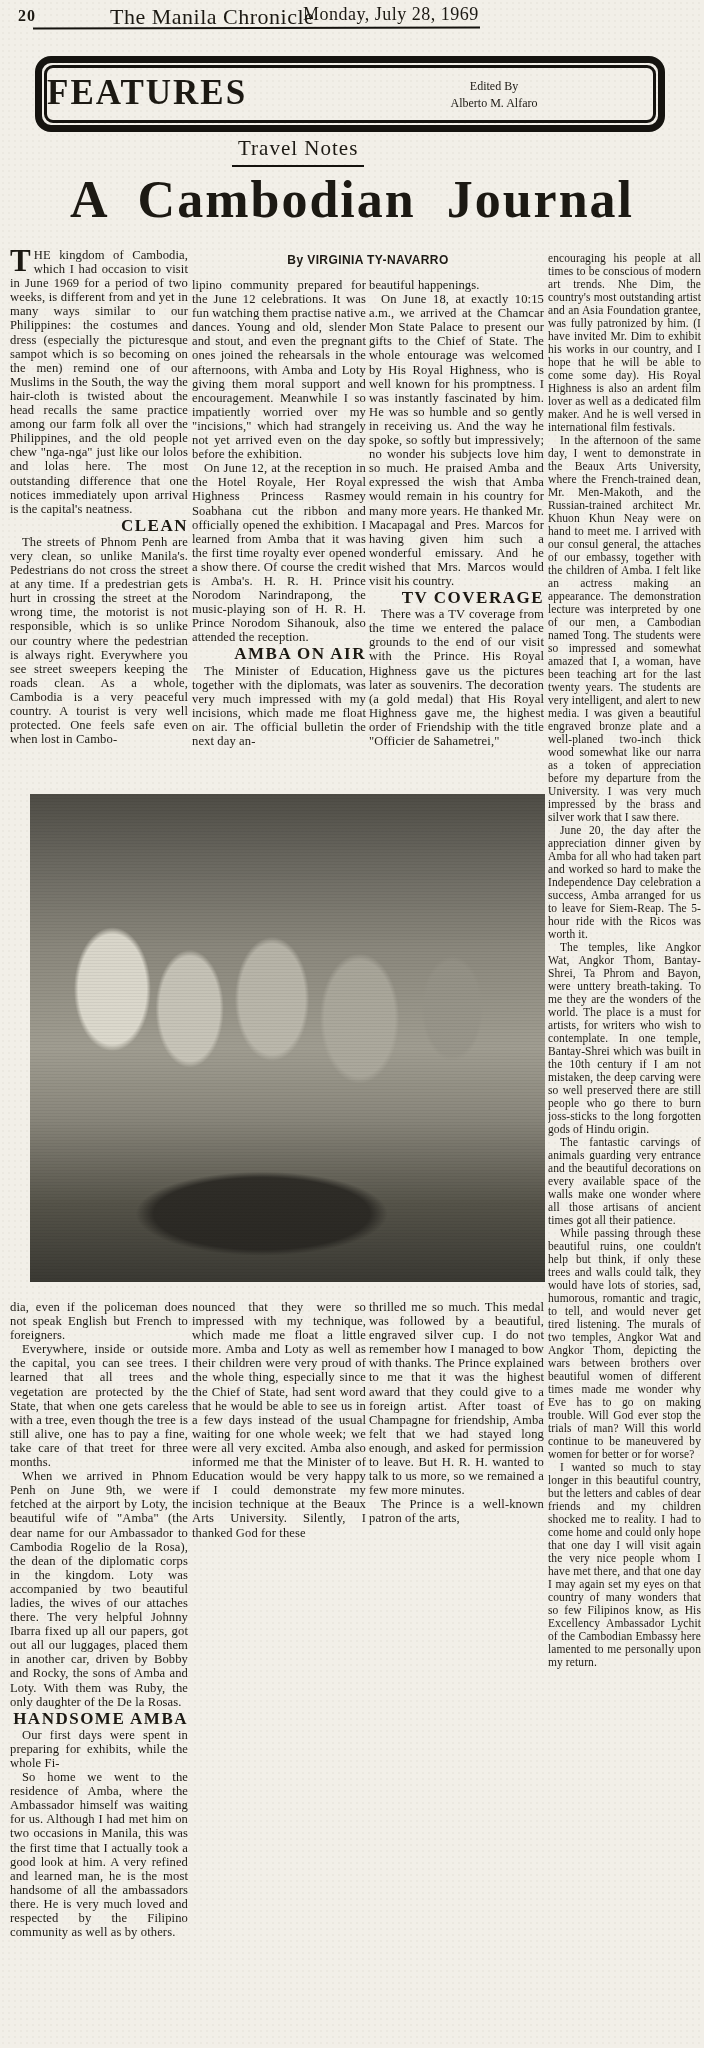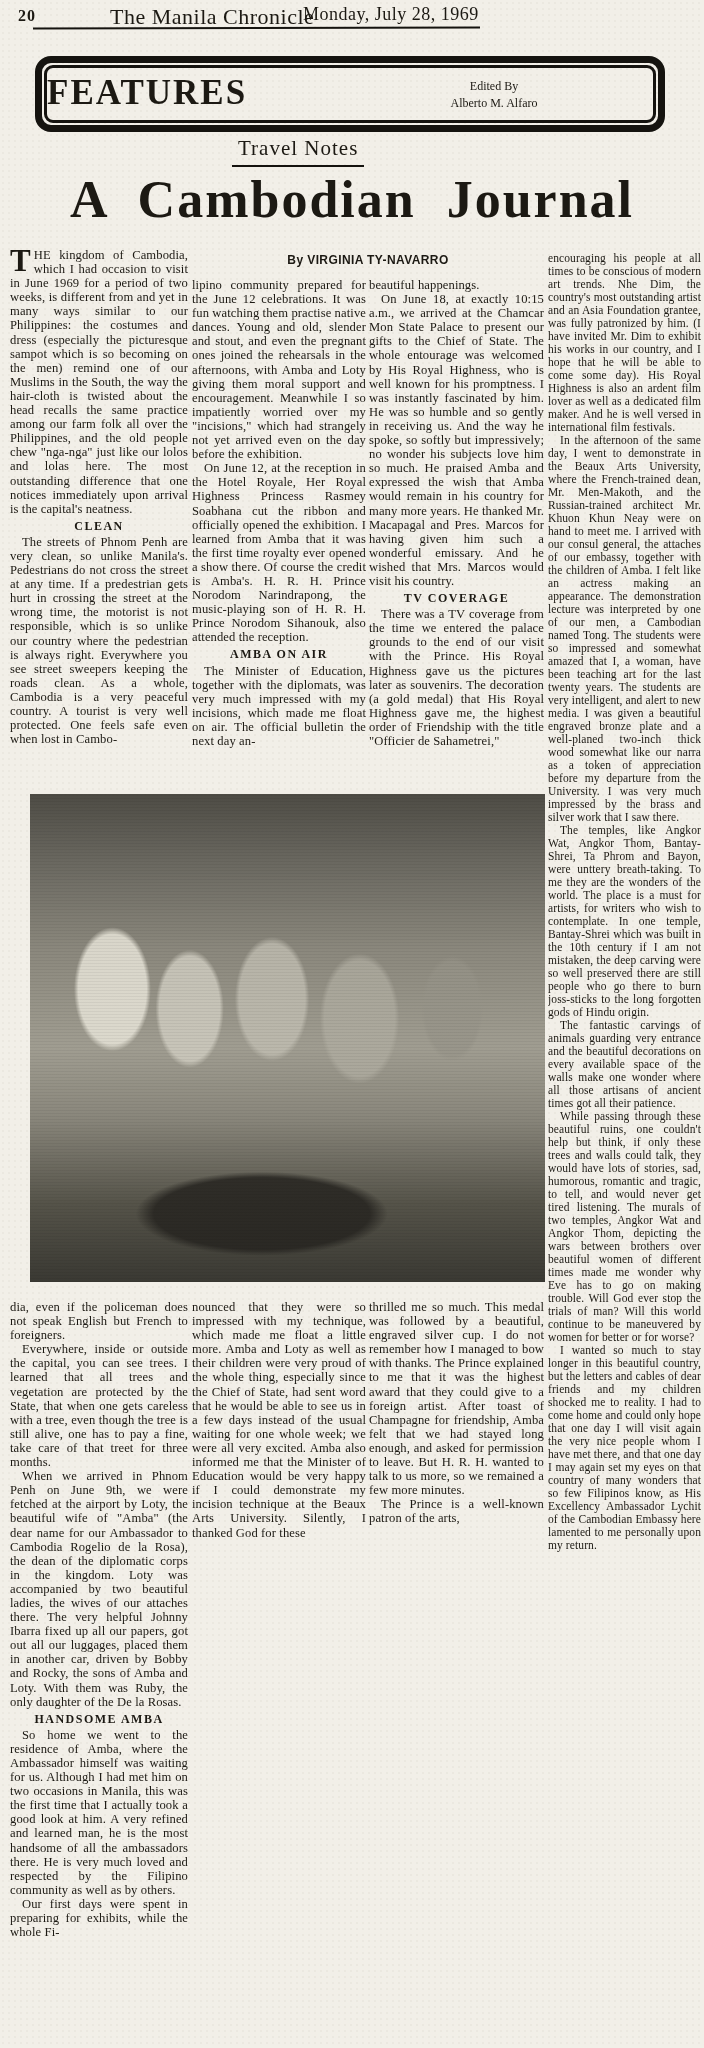--- a/index.html
+++ b/index.html
@@ -32,21 +32,21 @@
                border-bottom:2px solid #15130f;padding:0 6px 4px;}
   .headline{position:absolute;left:0;top:170px;width:704px;margin:0;text-align:center;
             font-size:52px;font-weight:bold;letter-spacing:2px;word-spacing:16px;}
   .byline{position:absolute;left:192px;top:253px;width:352px;text-align:center;
           font-family:"Liberation Sans",sans-serif;font-size:12px;font-weight:bold;letter-spacing:.4px;}
   
   .col{position:absolute;overflow:hidden;text-align:justify;
        font-size:12.6px;line-height:14.1px;letter-spacing:.1px;}
   .col p{margin:0;text-indent:12px;}
   .col p.lead,.col p.cont{text-indent:0;}
-  .sec-head{text-align:center;font-weight:bold;font-size:12px;letter-spacing:1.5px;margin:3px 0 2px;}
+  .sec-head{text-align:right;font-weight:bold;font-size:17px;letter-spacing:1.5px;margin:3px 0 2px;}
   .dropcap{float:left;font-size:31px;line-height:25px;font-weight:bold;padding-right:3px;}
   .c1t{left:10px;top:248px;width:178px;height:540px;}
   .c2t{left:192px;top:278px;width:174px;height:510px;}
   .c3t{left:369px;top:278px;width:175px;height:506px;}
   .c4 {left:548px;top:252px;width:153px;height:1790px;font-size:11.5px;line-height:13px;}
   .c1b{left:10px;top:1300px;width:178px;height:744px;}
   .c2b{left:192px;top:1300px;width:174px;height:346px;}
   .c3b{left:369px;top:1300px;width:175px;height:312px;}
   
   .photo{position:absolute;left:30px;top:794px;width:515px;height:488px;
@@ -103,35 +103,36 @@
     </div>
   <div class="col c3t">
       <p class="cont">beautiful happenings.</p>
       <p class="p">On June 18, at exactly 10:15 a.m., we arrived at the Chamcar Mon State Palace to present our gifts to the Chief of State. The whole entourage was welcomed by His Royal Highness, who is well known for his promptness. I was instantly fascinated by him. He was so humble and so gently in receiving us. And the way he spoke, so softly but impressively; no wonder his subjects love him so much. He praised Amba and expressed the wish that Amba would remain in his country for many more years. He thanked Mr. Macapagal and Pres. Marcos for having given him such a wonderful emissary. And he wished that Mrs. Marcos would visit his country.</p>
       <div class="sec-head">TV COVERAGE</div>
       <p class="p">There was a TV coverage from the time we entered the palace grounds to the end of our visit with the Prince. His Royal Highness gave us the pictures later as souvenirs. The decoration (a gold medal) that His Royal Highness gave me, the highest order of Friendship with the title "Officier de Sahametrei,"</p>
     </div>
   <div class="col c4">
       <p class="cont">encouraging his people at all times to be conscious of modern art trends. Nhe Dim, the country's most outstanding artist and an Asia Foundation grantee, was fully patronized by him. (I have invited Mr. Dim to exhibit his works in our country, and I hope that he will be able to come some day). His Royal Highness is also an ardent film lover as well as a dedicated film maker. And he is well versed in international film festivals.</p>
       <p class="p">In the afternoon of the same day, I went to demonstrate in the Beaux Arts University, where the French-trained dean, Mr. Men-Makoth, and the Russian-trained architect Mr. Khuon Khun Neay were on hand to meet me. I arrived with our consul general, the attaches of our embassy, together with the children of Amba. I felt like an actress making an appearance. The demonstration lecture was interpreted by one of our men, a Cambodian named Tong. The students were so impressed and somewhat amazed that I, a woman, have been teaching art for the last twenty years. The students are very intelligent, and alert to new media. I was given a beautiful engraved bronze plate and a well-planed two-inch thick wood somewhat like our narra as a token of appreciation before my departure from the University. I was very much impressed by the brass and silver work that I saw there.</p>
+      <p class="p">June 20, the day after the appreciation dinner given by Amba for all who had taken part and worked so hard to make the Independence Day celebration a success, Amba arranged for us to leave for Siem-Reap. The 5-hour ride with the Ricos was worth it.</p>
       <p class="p">The temples, like Angkor Wat, Angkor Thom, Bantay-Shrei, Ta Phrom and Bayon, were unttery breath-taking. To me they are the wonders of the world. The place is a must for artists, for writers who wish to contemplate. In one temple, Bantay-Shrei which was built in the 10th century if I am not mistaken, the deep carving were so well preserved there are still people who go there to burn joss-sticks to the long forgotten gods of Hindu origin.</p>
       <p class="p">The fantastic carvings of animals guarding very entrance and the beautiful decorations on every available space of the walls make one wonder where all those artisans of ancient times got all their patience.</p>
       <p class="p">While passing through these beautiful ruins, one couldn't help but think, if only these trees and walls could talk, they would have lots of stories, sad, humorous, romantic and tragic, to tell, and would never get tired listening. The murals of two temples, Angkor Wat and Angkor Thom, depicting the wars between brothers over beautiful women of different times made me wonder why Eve has to go on making trouble. Will God ever stop the trials of man? Will this world continue to be maneuvered by women for better or for worse?</p>
       <p class="p">I wanted so much to stay longer in this beautiful country, but the letters and cables of dear friends and my children shocked me to reality. I had to come home and could only hope that one day I will visit again the very nice people whom I have met there, and that one day I may again set my eyes on that country of many wonders that so few Filipinos know, as His Excellency Ambassador Lychit of the Cambodian Embassy here lamented to me personally upon my return.</p>
     </div>
 
   <div class="photo" title="black and white photograph of guests gathered at the exhibition reception"></div>
 
   <div class="col c1b">
       <p class="cont">dia, even if the policeman does not speak English but French to foreigners.</p>
       <p class="p">Everywhere, inside or outside the capital, you can see trees. I learned that all trees and vegetation are protected by the State, that when one gets careless with a tree, even though the tree is still alive, one has to pay a fine, take care of that treet for three months.</p>
       <p class="p">When we arrived in Phnom Penh on June 9th, we were fetched at the airport by Loty, the beautiful wife of "Amba" (the dear name for our Ambassador to Cambodia Rogelio de la Rosa), the dean of the diplomatic corps in the kingdom. Loty was accompanied by two beautiful ladies, the wives of our attaches there. The very helpful Johnny Ibarra fixed up all our papers, got out all our luggages, placed them in another car, driven by Bobby and Rocky, the sons of Amba and Loty. With them was Ruby, the only daughter of the De la Rosas.</p>
       <div class="sec-head">HANDSOME AMBA</div>
+      <p class="p">Our first days were spent in preparing for exhibits, while the whole Fi-</p>
       <p class="p">So home we went to the residence of Amba, where the Ambassador himself was waiting for us. Although I had met him on two occasions in Manila, this was the first time that I actually took a good look at him. A very refined and learned man, he is the most handsome of all the ambassadors there. He is very much loved and respected by the Filipino community as well as by others.</p>
-      <p class="p">Our first days were spent in preparing for exhibits, while the whole Fi-</p>
     </div>
   <div class="col c2b">
       <p class="cont">nounced that they were so impressed with my technique, which made me float a little more. Amba and Loty as well as their children were very proud of the whole thing, especially since the Chief of State, had sent word that he would be able to see us in a few days instead of the usual waiting for one whole week; we were all very excited. Amba also informed me that the Minister of Education would be very happy if I could demonstrate my incision technique at the Beaux Arts University. Silently, I thanked God for these</p>
     </div>
   <div class="col c3b">
       <p class="cont">thrilled me so much. This medal was followed by a beautiful, engraved silver cup. I do not remember how I managed to bow with thanks. The Prince explained to me that it was the highest award that they could give to a foreign artist. After toast of Champagne for friendship, Amba felt that we had stayed long enough, and asked for permission to leave. But H. R. H. wanted to talk to us more, so we remained a few more minutes.</p>
       <p class="p">The Prince is a well-known patron of the arts,</p>
     </div>
 
 </div>

